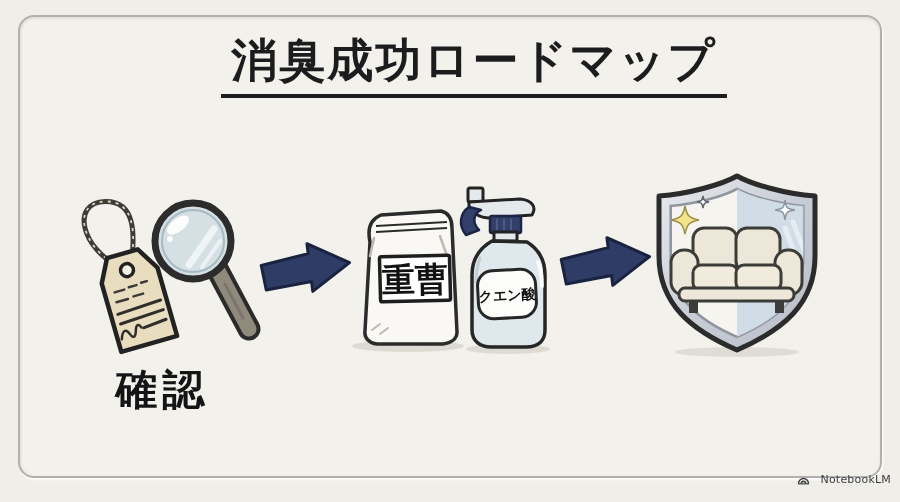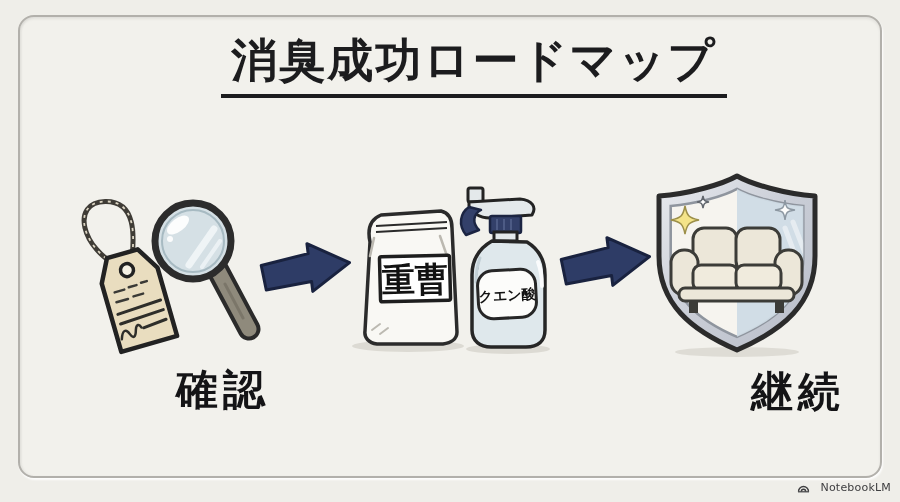--- a/index.html
+++ b/index.html
@@ -24,27 +24,27 @@
     letter-spacing:2px;line-height:1.15;
     border-bottom:4px solid #1c1c1e;padding:0 10px 7px 10px;
   }
   .step{position:absolute;text-align:center;}
   .step-1{left:55px;top:168px;width:215px;}
   .step-2{left:340px;top:162px;width:220px;}
   .step-3{left:635px;top:158px;width:210px;}
   .step svg{display:block;margin:0 auto;}
   .step-label{
     display:block;margin-top:6px;
-    font-size:42px;font-weight:700;color:#141416;letter-spacing:5px;text-align:right;
+    font-size:42px;font-weight:700;color:#141416;letter-spacing:5px;
   }
   .arrow{position:absolute;}
   .arrow-1{left:256px;top:237px;}
   .arrow-2{left:556px;top:231px;}
   .watermark{
-    position:absolute;right:9px;bottom:8px;
+    position:absolute;right:9px;bottom:16px;
     display:flex;align-items:center;gap:11px;
     font-size:11px;color:#3e3e40;font-weight:500;letter-spacing:0.2px;
   }
   .svgtext{font-family:"DejaVu Sans","Liberation Sans",sans-serif;font-weight:700;fill:#121212;}
 </style>
 </head>
 <body>
 
 <div class="canvas">
   <div class="frame"></div>
@@ -160,21 +160,20 @@
         <rect x="44" y="130" width="115" height="13" rx="6" fill="#ece7d9" stroke="#3c3c38" stroke-width="3"></rect>
         <rect x="54" y="142" width="9" height="13" fill="#3c3c38"></rect>
         <rect x="140" y="142" width="9" height="13" fill="#3c3c38"></rect>
       </g>
       <g>
         <path d="M50,48 C52,58 54,60 64,62 C54,64 52,66 50,76 C48,66 46,64 36,62 C46,60 48,58 50,48 Z" fill="#f4e489" stroke="#9c8f49" stroke-width="1.5"></path>
         <path d="M68,38 C68.8,42.6 69.4,43.2 74,44 C69.4,44.8 68.8,45.4 68,50 C67.2,45.4 66.6,44.8 62,44 C66.6,43.2 67.2,42.6 68,38 Z" fill="#ffffff" stroke="#62676e" stroke-width="1.5"></path>
         <path d="M150,42 C151,50 152,51 160,52 C152,53 151,54 150,62 C149,54 148,53 140,52 C148,51 149,50 150,42 Z" fill="#fdfdfc" stroke="#8d98a2" stroke-width="1.5"></path>
       </g>
     </svg>
-    <span class="step-label">継続</span>
   </div>
 
   <div class="watermark">
     <svg width="13" height="12" viewBox="0 0 13 12">
       <path d="M1.5,9.5 A5,5 0 0 1 11.5,9.5" fill="none" stroke="#3e3e40" stroke-width="1.4"></path>
       <path d="M4.3,9.5 A2.2,2.2 0 0 1 8.7,9.5" fill="none" stroke="#3e3e40" stroke-width="1.4"></path>
       <path d="M1,9.8 H12" stroke="#3e3e40" stroke-width="1.2"></path>
     </svg>
     <span>NotebookLM</span>
   </div>

